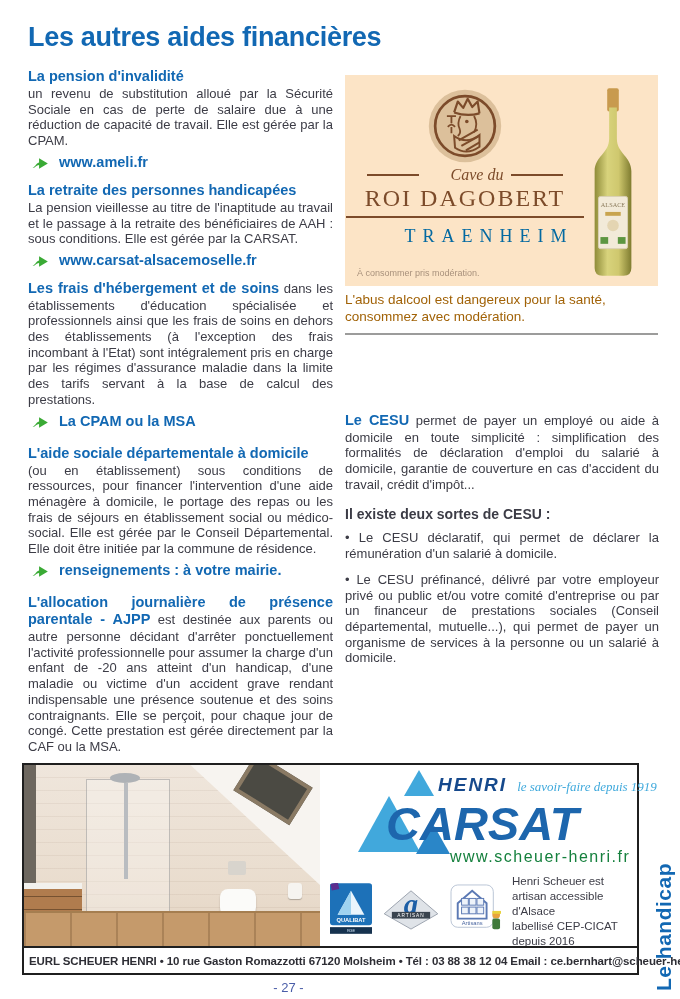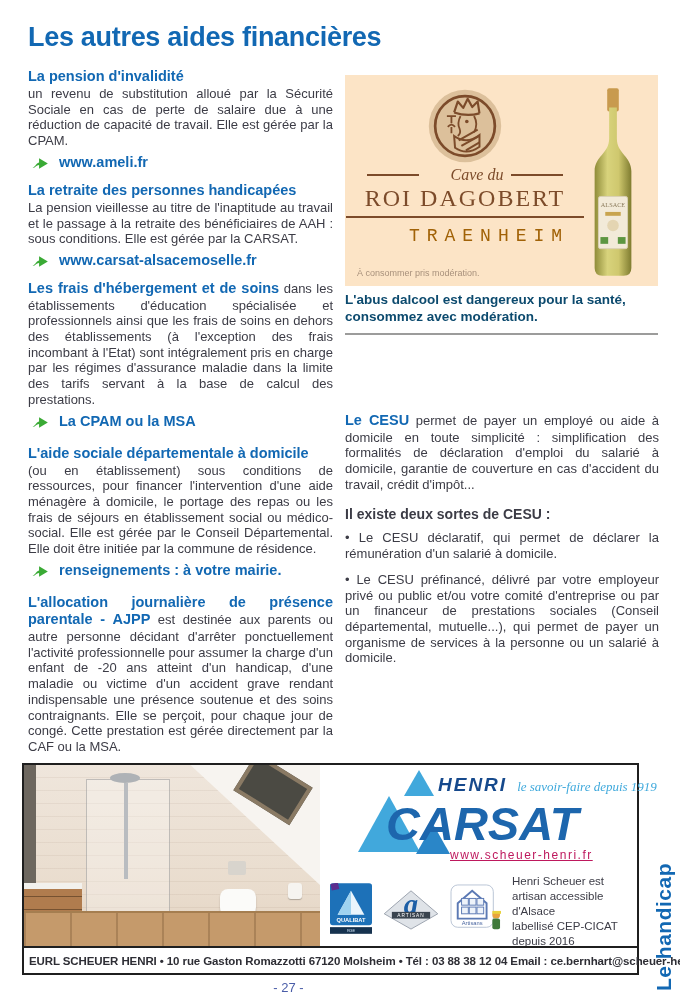--- a/index.html
+++ b/index.html
@@ -35,26 +35,26 @@
     position:absolute; left:345px; top:75px; width:313px; height:211px;
     background:#fce4c6; overflow:hidden;
   }
   .wine-inner { position:absolute; left:0; top:0; width:240px; text-align:center; }
   .medallion { margin:13px auto 2px; width:76px; height:76px; }
   .cave-row { display:flex; align-items:center; justify-content:center; gap:8px; color:#7c4b2a; }
   .cave-row .line { width:52px; height:2px; background:#7c4b2a; }
   .cave-du { font-family:"Liberation Serif", serif; font-style:italic; font-size:16px;margin-left:24px; }
   .roi { font-family:"Liberation Serif", serif; font-size:24px; letter-spacing:2px; color:#7c4b2a; margin-top:1px; }
   .roi-rule { width:238px; height:2px; background:#7c4b2a; margin:4px auto 8px; }
-  .traenheim { font-family:Liberation Mono, monospace; font-size:18px; letter-spacing:7px; color:#a16207;padding-left:48px; }
+  .traenheim { font-family:Liberation Serif, serif; font-size:18px; letter-spacing:7px; color:#0369a1;padding-left:48px; }
   .moderation { position:absolute; left:12px; bottom:8px; font-size:9px; color:#a8917c; }
   .bottle { position:absolute; right:16px; top:8px; }
   .wine-caption {
     position:absolute; left:345px; top:292px; width:313px;
-    font-size:13.5px; font-weight:bold; line-height:1.25; color:#0c4a6e;
+    font-size:13.5px; font-weight:normal; line-height:1.25; color:#a16207;
     padding-bottom:7px; border-bottom:2px solid #9c9c9b;
   }
   
   .scheuer {
     position:absolute; left:22px; top:763px; width:617px; height:212px;
     border:2px solid #1f1f1f; background:#ffffff;
   }
   .bathroom {
     position:absolute; left:0; top:0; width:296px; height:182px; overflow:hidden;
     background:linear-gradient(180deg,#efe6dc 0%,#e9dccd 70%,#e2d2c0 100%);
@@ -92,21 +92,21 @@
   .logo-zone { position:relative; height:96px; }
   .tri { position:absolute; width:0; height:0; }
   .tri-a { left:84px; top:0; border-left:15px solid transparent; border-right:15px solid transparent; border-bottom:26px solid #41a8dc; }
   .tri-b { left:38px; top:26px; border-left:31px solid transparent; border-right:31px solid transparent; border-bottom:56px solid #41a8dc; }
   .tri-c { left:96px; top:54px; border-left:17px solid transparent; border-right:17px solid transparent; border-bottom:30px solid #2a86c8; }
   .henri-row { position:absolute; left:118px; top:4px; display:flex; align-items:baseline; gap:10px; }
   .henri { font-size:19px; font-weight:bold; font-style:italic; color:#16498c; letter-spacing:2px; }
   .tagline { font-family:"Liberation Serif", serif; font-style:italic; font-size:13px; color:#3fa9dc; white-space:nowrap; }
   .scheuer-word { position:absolute; left:66px; top:26px; font-size:47px; font-weight:bold; font-style:italic;
     color:#1d66ad; letter-spacing:0px; }
-  .website { position:absolute; left:130px; top:78px; font-size:12px; letter-spacing:1.5px; color:#be185d;text-decoration:underline; }
+  .website { position:absolute; left:130px; top:78px; font-size:16px; letter-spacing:1.5px; color:#15803d; }
   .services { display:flex; justify-content:center; gap:11px; margin-top:4px;
     font-size:9.3px; font-weight:bold; color:#1d71b8; letter-spacing:0.4px; white-space:nowrap; }
   .badges { display:flex; align-items:center; gap:10px; margin:8px 0 0 10px; }
   .cert { font-size:11.5px; line-height:1.3; color:#3c3c46; }
   .ad-footer {
     position:absolute; left:0; bottom:0; width:100%; height:27px;
     border-top:2px solid #1f1f1f; display:flex; align-items:center; padding:0 5px;
     font-size:11.5px; font-weight:bold; color:#2e2e35; letter-spacing:-0.1px; white-space:nowrap;
   }
   

